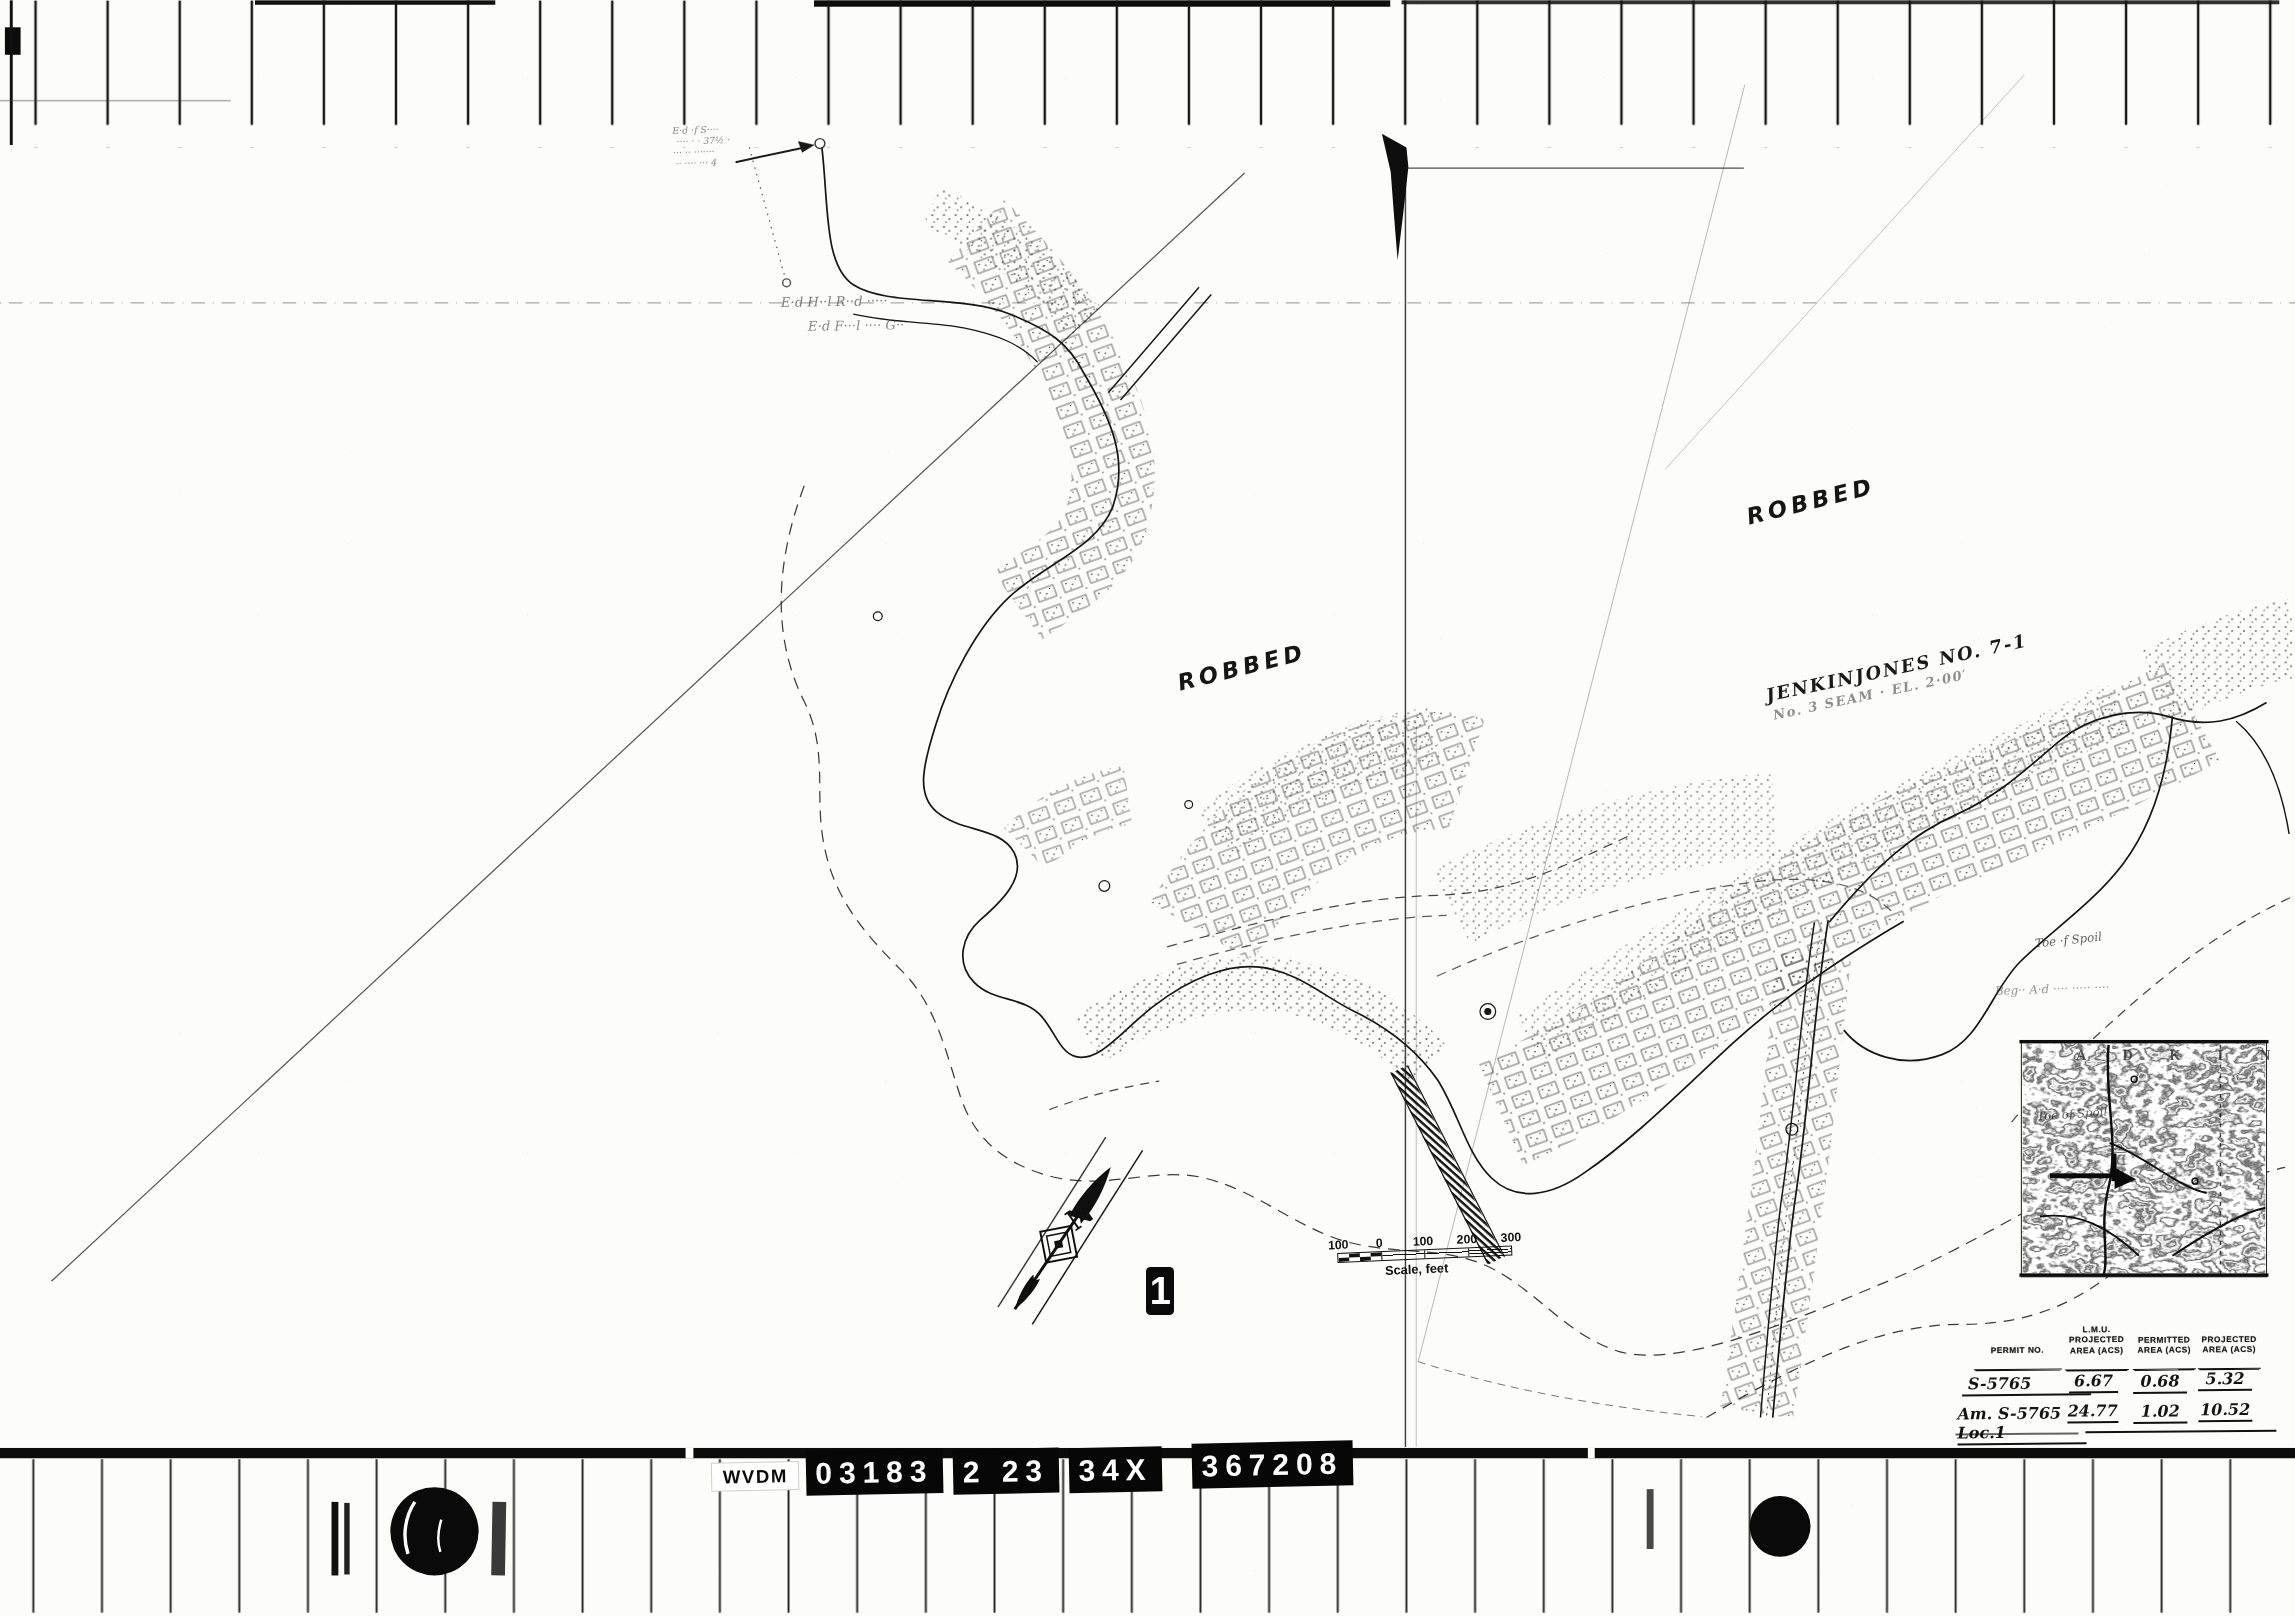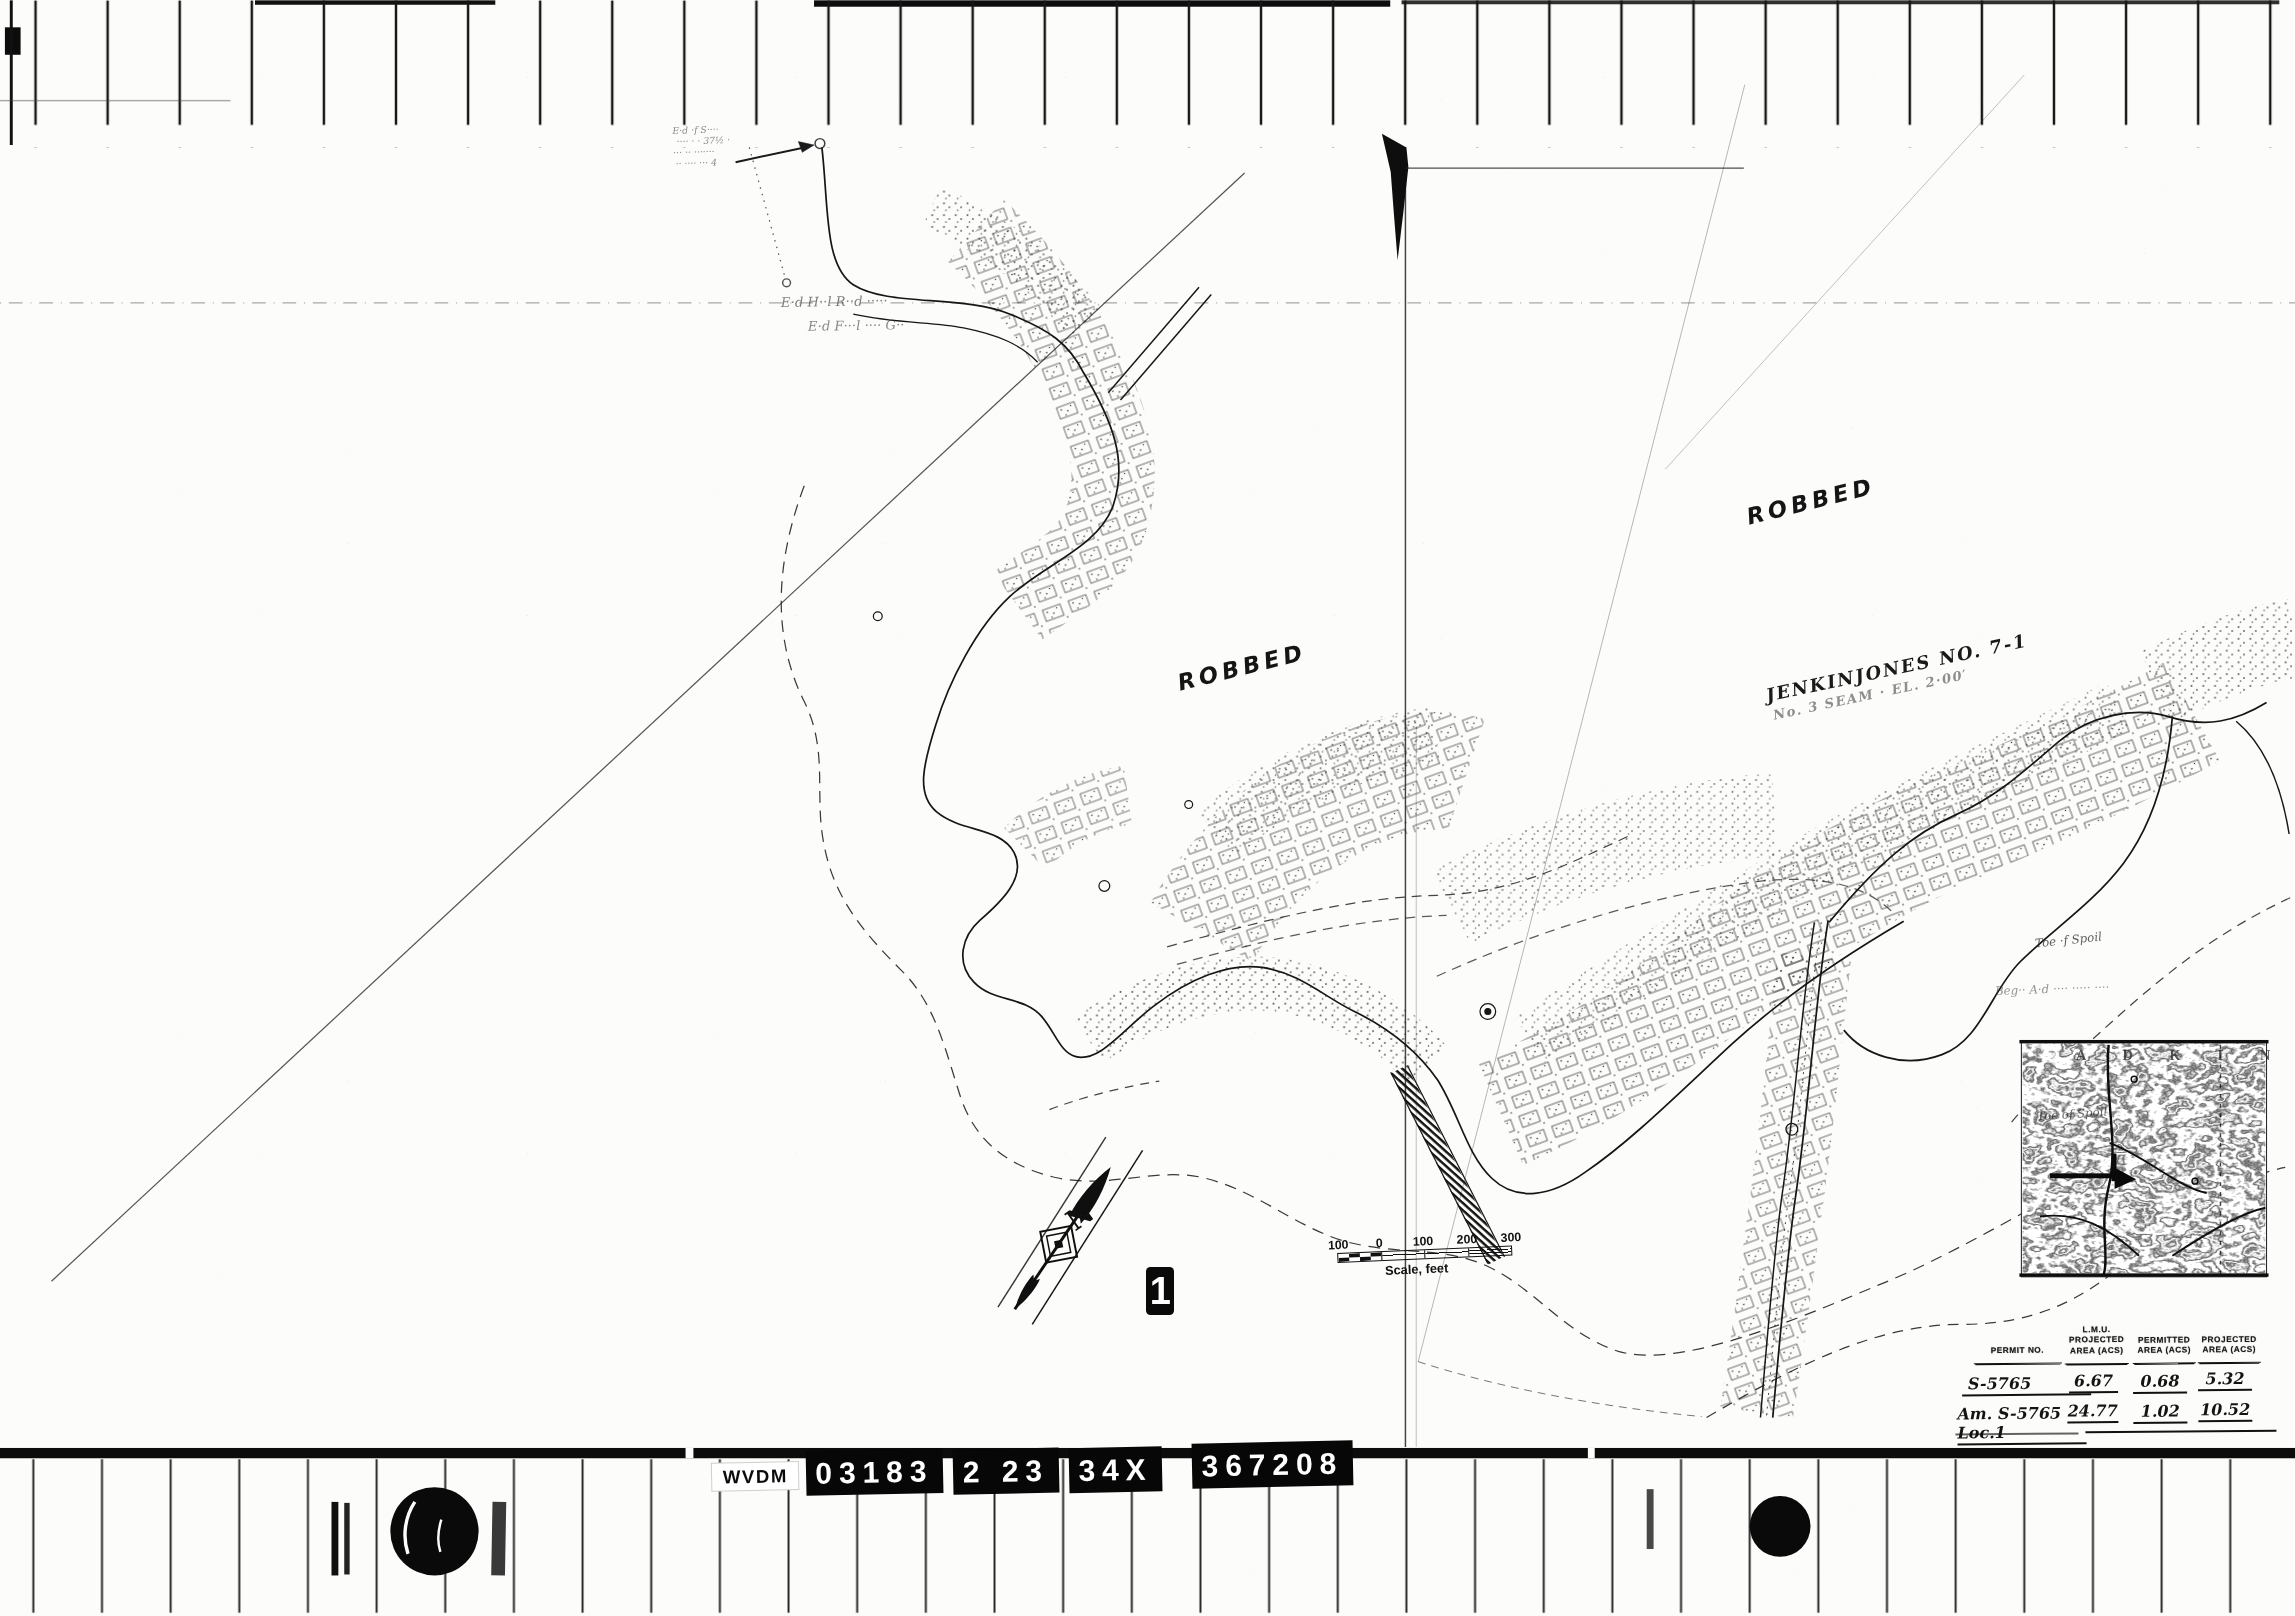--- a/index.html
+++ b/index.html
@@ -16,21 +16,21 @@
   .faintnote{font-family:"DejaVu Serif",serif;font-style:italic;font-size:11.8px;
              color:#2a2a2a;white-space:nowrap;}
   .scalelbl{font-weight:700;font-size:12.3px;color:#111;}
   .idtag{display:inline-block;background:#070707;color:#ffffff;font-weight:700;
          font-size:30px;line-height:45px;height:45px;padding:0 9.8px;letter-spacing:6.9px;
          margin-right:7.8px;vertical-align:top;font-family:"Liberation Sans",sans-serif;}
   .tbl-h{font-size:8.3px;font-weight:700;letter-spacing:0.5px;color:#1b1b1b;
          text-shadow:0 0 1px rgba(20,20,20,.6);line-height:10.3px;text-align:center;}
   .tbl-v{font-family:"DejaVu Serif",serif;font-style:italic;font-weight:700;
          font-size:16px;color:#141414;text-align:center;}
-  .u3{border-bottom:1.5px solid #111;box-shadow:0 2.5px 0 -1.5px #111;padding-bottom:8px;}
+  .u3{border-bottom:1.5px solid #111;box-shadow:0 2.5px 0 -1.5px #111;padding-bottom:14px;}
   .u4{border-bottom:2px solid #111;padding-bottom:1px;}
   .wvdm-chip{display:inline-block;background:#ffffff;color:#0b0b0b;font-weight:700;
              font-size:18.6px;line-height:27.5px;height:27.5px;padding:0 10.8px;letter-spacing:1.5px;
              margin-right:4.9px;vertical-align:top;margin-top:10.8px;
              box-shadow:0 0 0 1px #cfcfcc;}
   .inset-letters{font-family:"Liberation Serif",serif;font-weight:700;font-size:14.2px;
                  letter-spacing:16.7px;color:#2e2e2e;opacity:.8;margin-left:12px;}
   .frame-tag{background:#0a0a0a;color:#fff;border-radius:4.4px;text-align:center;
              font-weight:700;font-size:38px;line-height:48px;}
   .northN{font-family:"DejaVu Serif",serif;font-weight:700;font-size:28.4px;color:#101010;}

